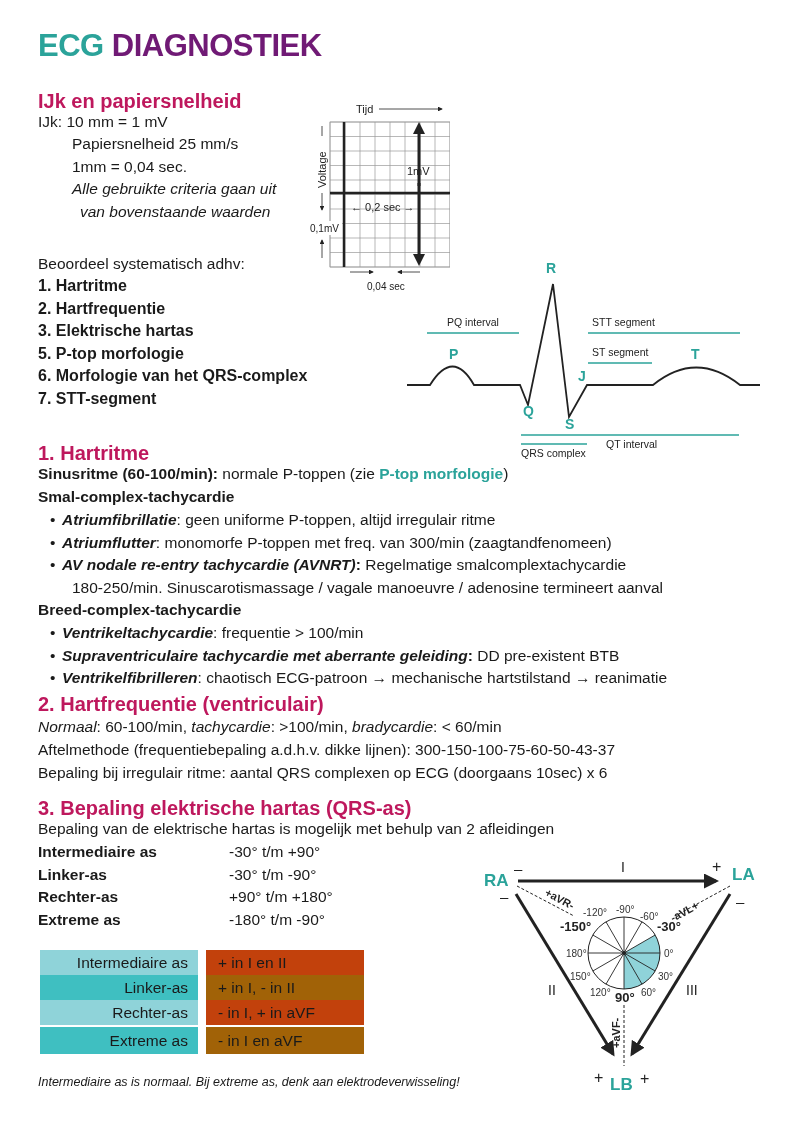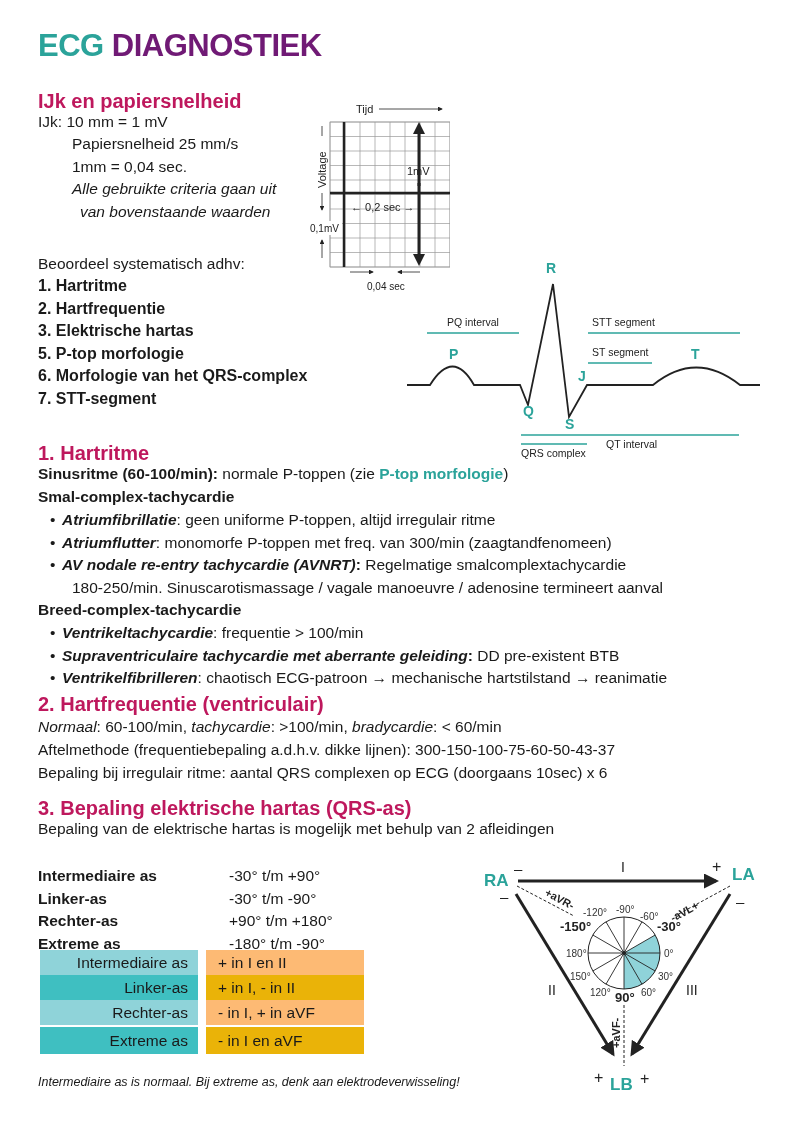--- a/index.html
+++ b/index.html
@@ -18,22 +18,22 @@
   .bul { padding-left: 24px; position: relative; }
   .bul::before { content: "•"; position: absolute; left: 12px; }
   .cont { padding-left: 34px; }
   svg text { font-family: "Liberation Sans", sans-serif; }
   .axtab { left: 40px; top: 950px; width: 324px; font-family: "Liberation Sans", sans-serif; font-size: 15.5px; }
   .axrow { display: flex; height: 25px; margin-bottom: 0; }
   .axl { width: 158px; text-align: right; padding-right: 10px; box-sizing: border-box; line-height: 25px; color: #1a1a1a; }
   .axr { width: 158px; margin-left: 8px; padding-left: 12px; box-sizing: border-box; line-height: 25px; }
   .r0 .axl, .r2 .axl { background: #8fd3d9; }
   .r1 .axl, .r3 .axl { background: #3fbfc1; }
-  .r0 .axr, .r2 .axr { background: #fdba74; }
-  .r1 .axr, .r3 .axr { background: #eab308; }
+  .r0 .axr, .r2 .axr { background: #c2410c; }
+  .r1 .axr, .r3 .axr { background: #a16207; }
 </style>
 </head>
 <body>
 
 <div class="abs title">
   <span class="t1">ECG</span>
   <span class="t2">DIAGNOSTIEK</span>
 </div>
 
 <div class="abs h2" style="left:38px; top:90px;">IJk en papiersnelheid</div>
@@ -144,21 +144,21 @@
 
 <div class="abs h2" style="left:38px; top:693px;">2. Hartfrequentie (ventriculair)</div>
 <div class="abs txt" style="left:38px; top:716px;">
   <span class="i">Normaal</span><span>: 60-100/min, </span><span class="i">tachycardie</span><span>: &gt;100/min, </span><span class="i">bradycardie</span><span>: &lt; 60/min</span>
 </div>
 <div class="abs txt" style="left:38px; top:739px;">Aftelmethode (frequentiebepaling a.d.h.v. dikke lijnen): 300-150-100-75-60-50-43-37</div>
 <div class="abs txt" style="left:38px; top:762px;">Bepaling bij irregulair ritme: aantal QRS complexen op ECG (doorgaans 10sec) x 6</div>
 
 <div class="abs h2" style="left:38px; top:797px;">3. Bepaling elektrische hartas (QRS-as)</div>
 <div class="abs txt" style="left:38px; top:818px;">Bepaling van de elektrische hartas is mogelijk met behulp van 2 afleidingen</div>
-<div class="abs txt" style="left:38px; top:841px;margin-top:24px;">
+<div class="abs txt" style="left:38px; top:841px;">
   <div><span class="b" style="display:inline-block;width:191px">Intermediaire as</span><span>-30° t/m +90°</span></div>
   <div><span class="b" style="display:inline-block;width:191px">Linker-as</span><span>-30° t/m -90°</span></div>
   <div><span class="b" style="display:inline-block;width:191px">Rechter-as</span><span>+90° t/m +180°</span></div>
   <div><span class="b" style="display:inline-block;width:191px">Extreme as</span><span>-180° t/m -90°</span></div>
 </div>
 
 <div class="abs axtab">
   <div class="axrow r0">
       <div class="axl">Intermediaire as</div>
       <div class="axr">+ in I en II</div>

